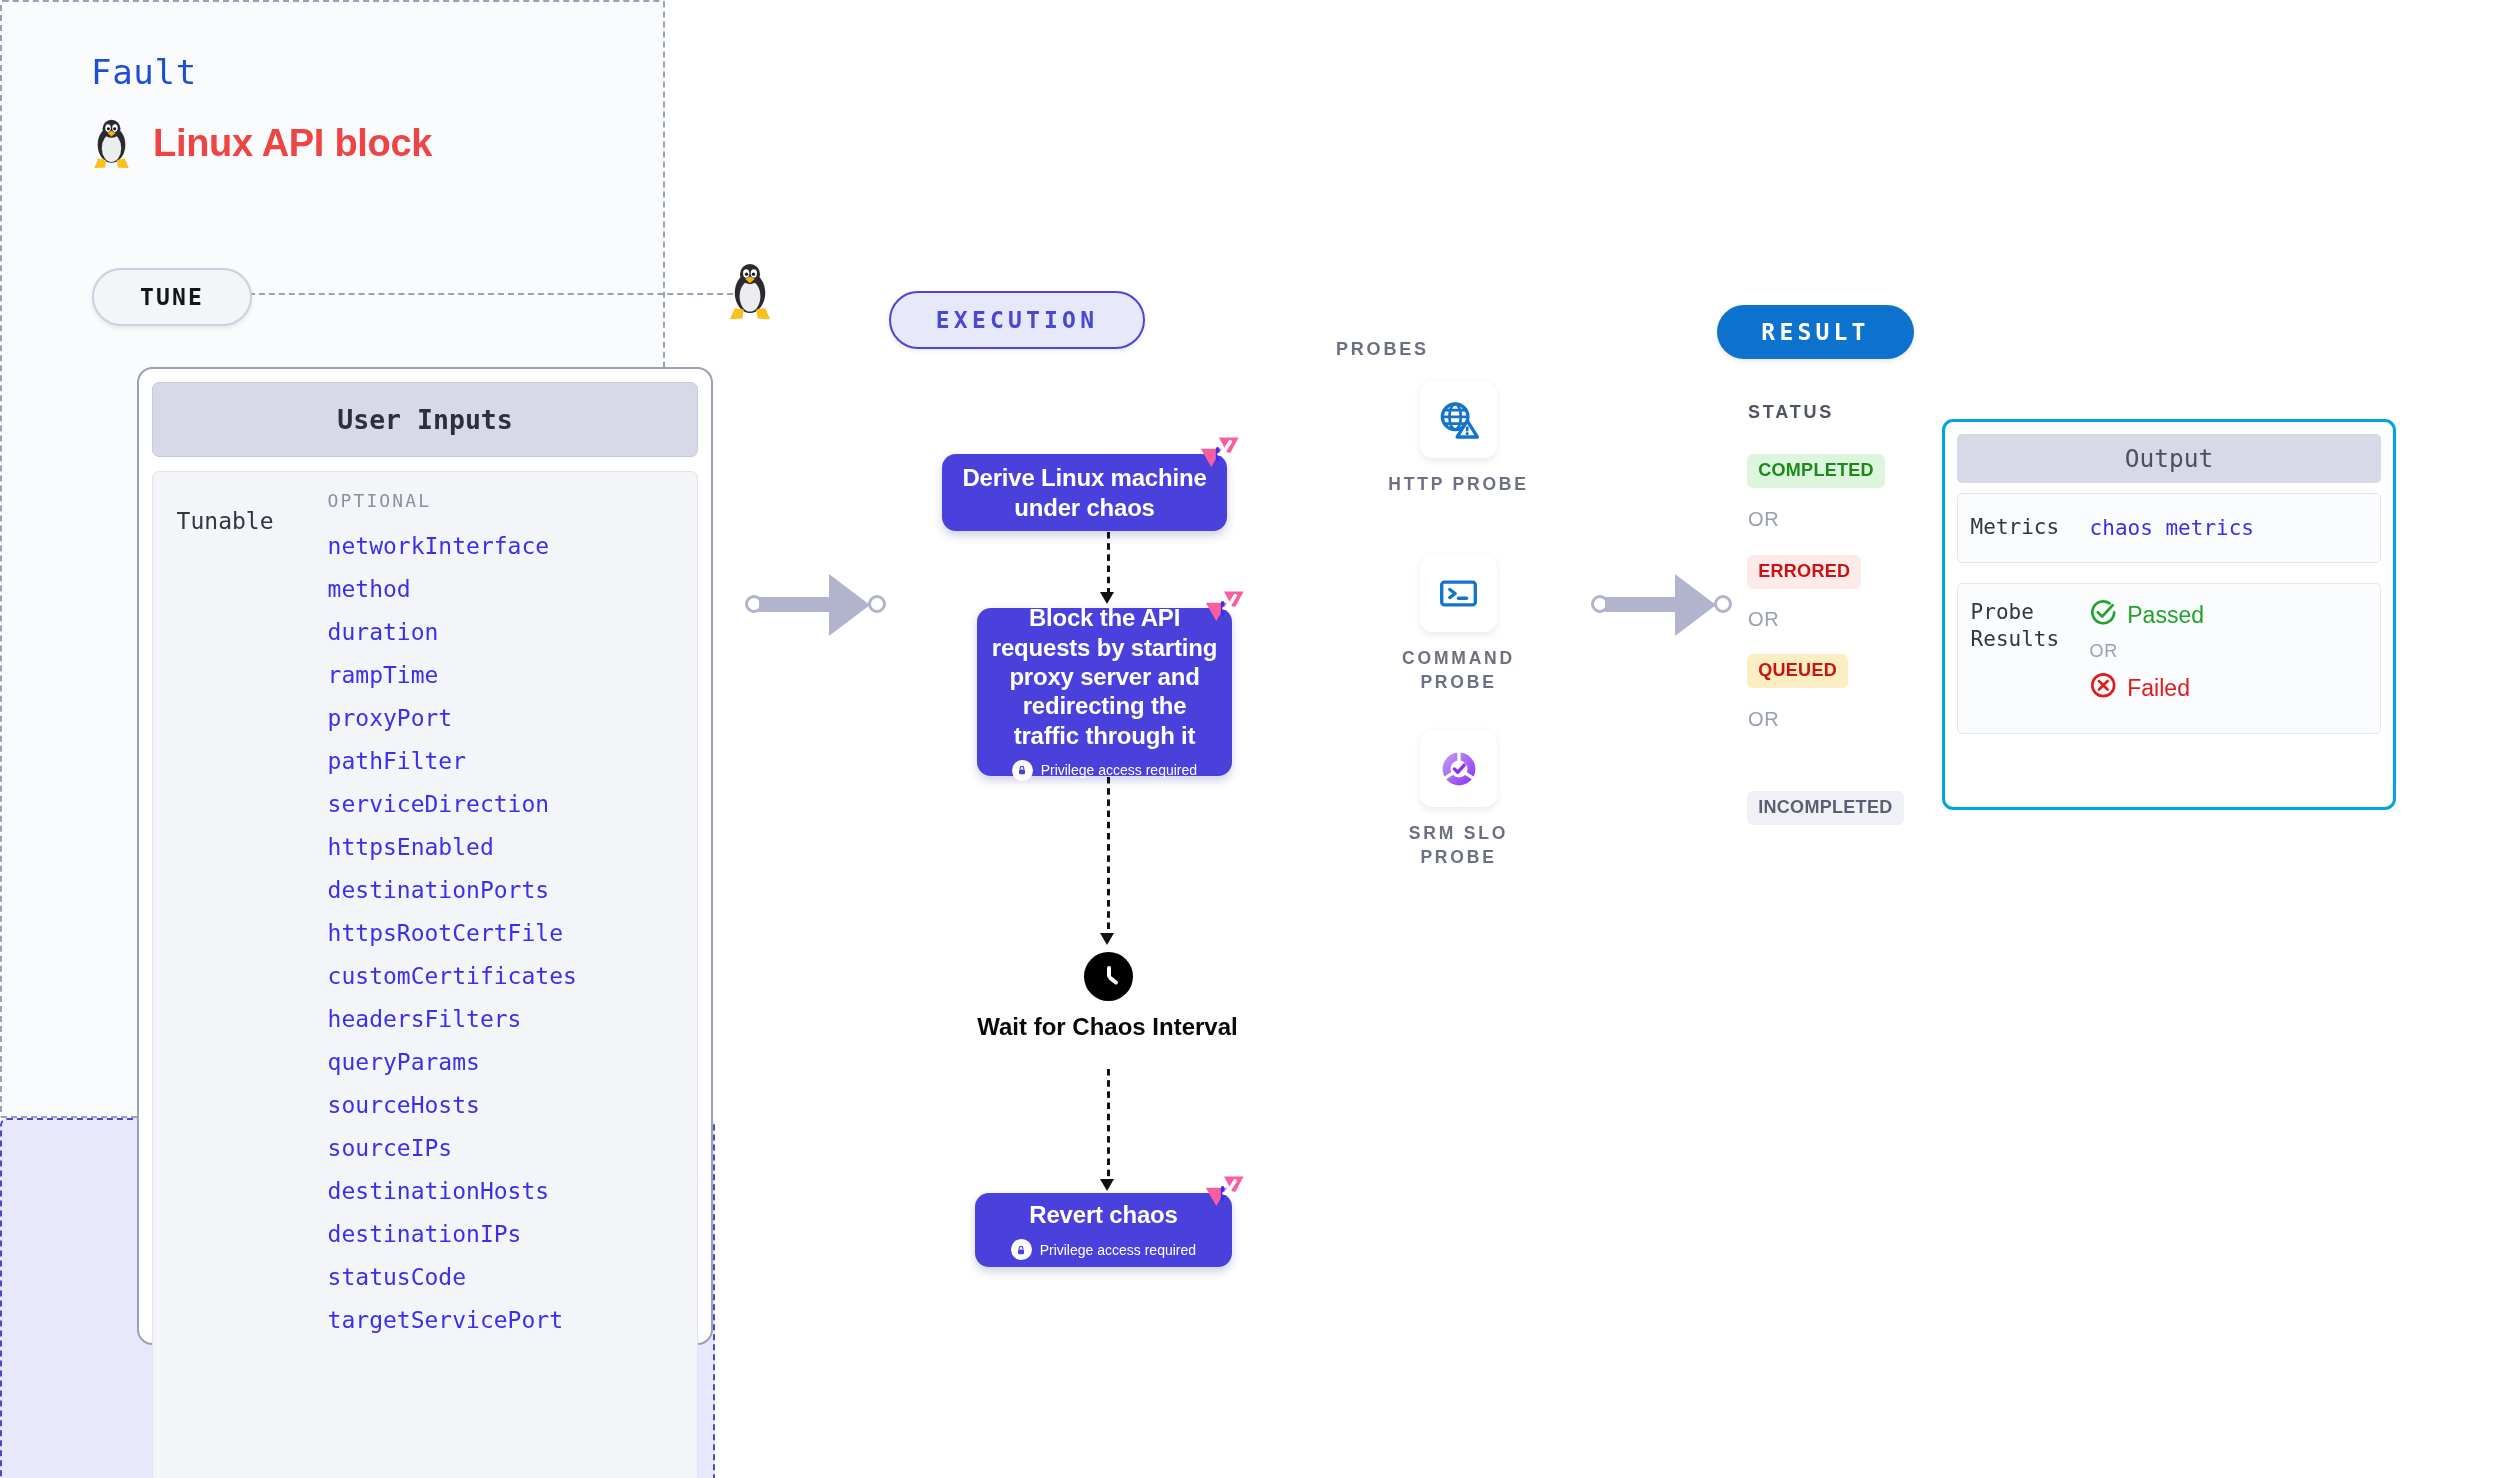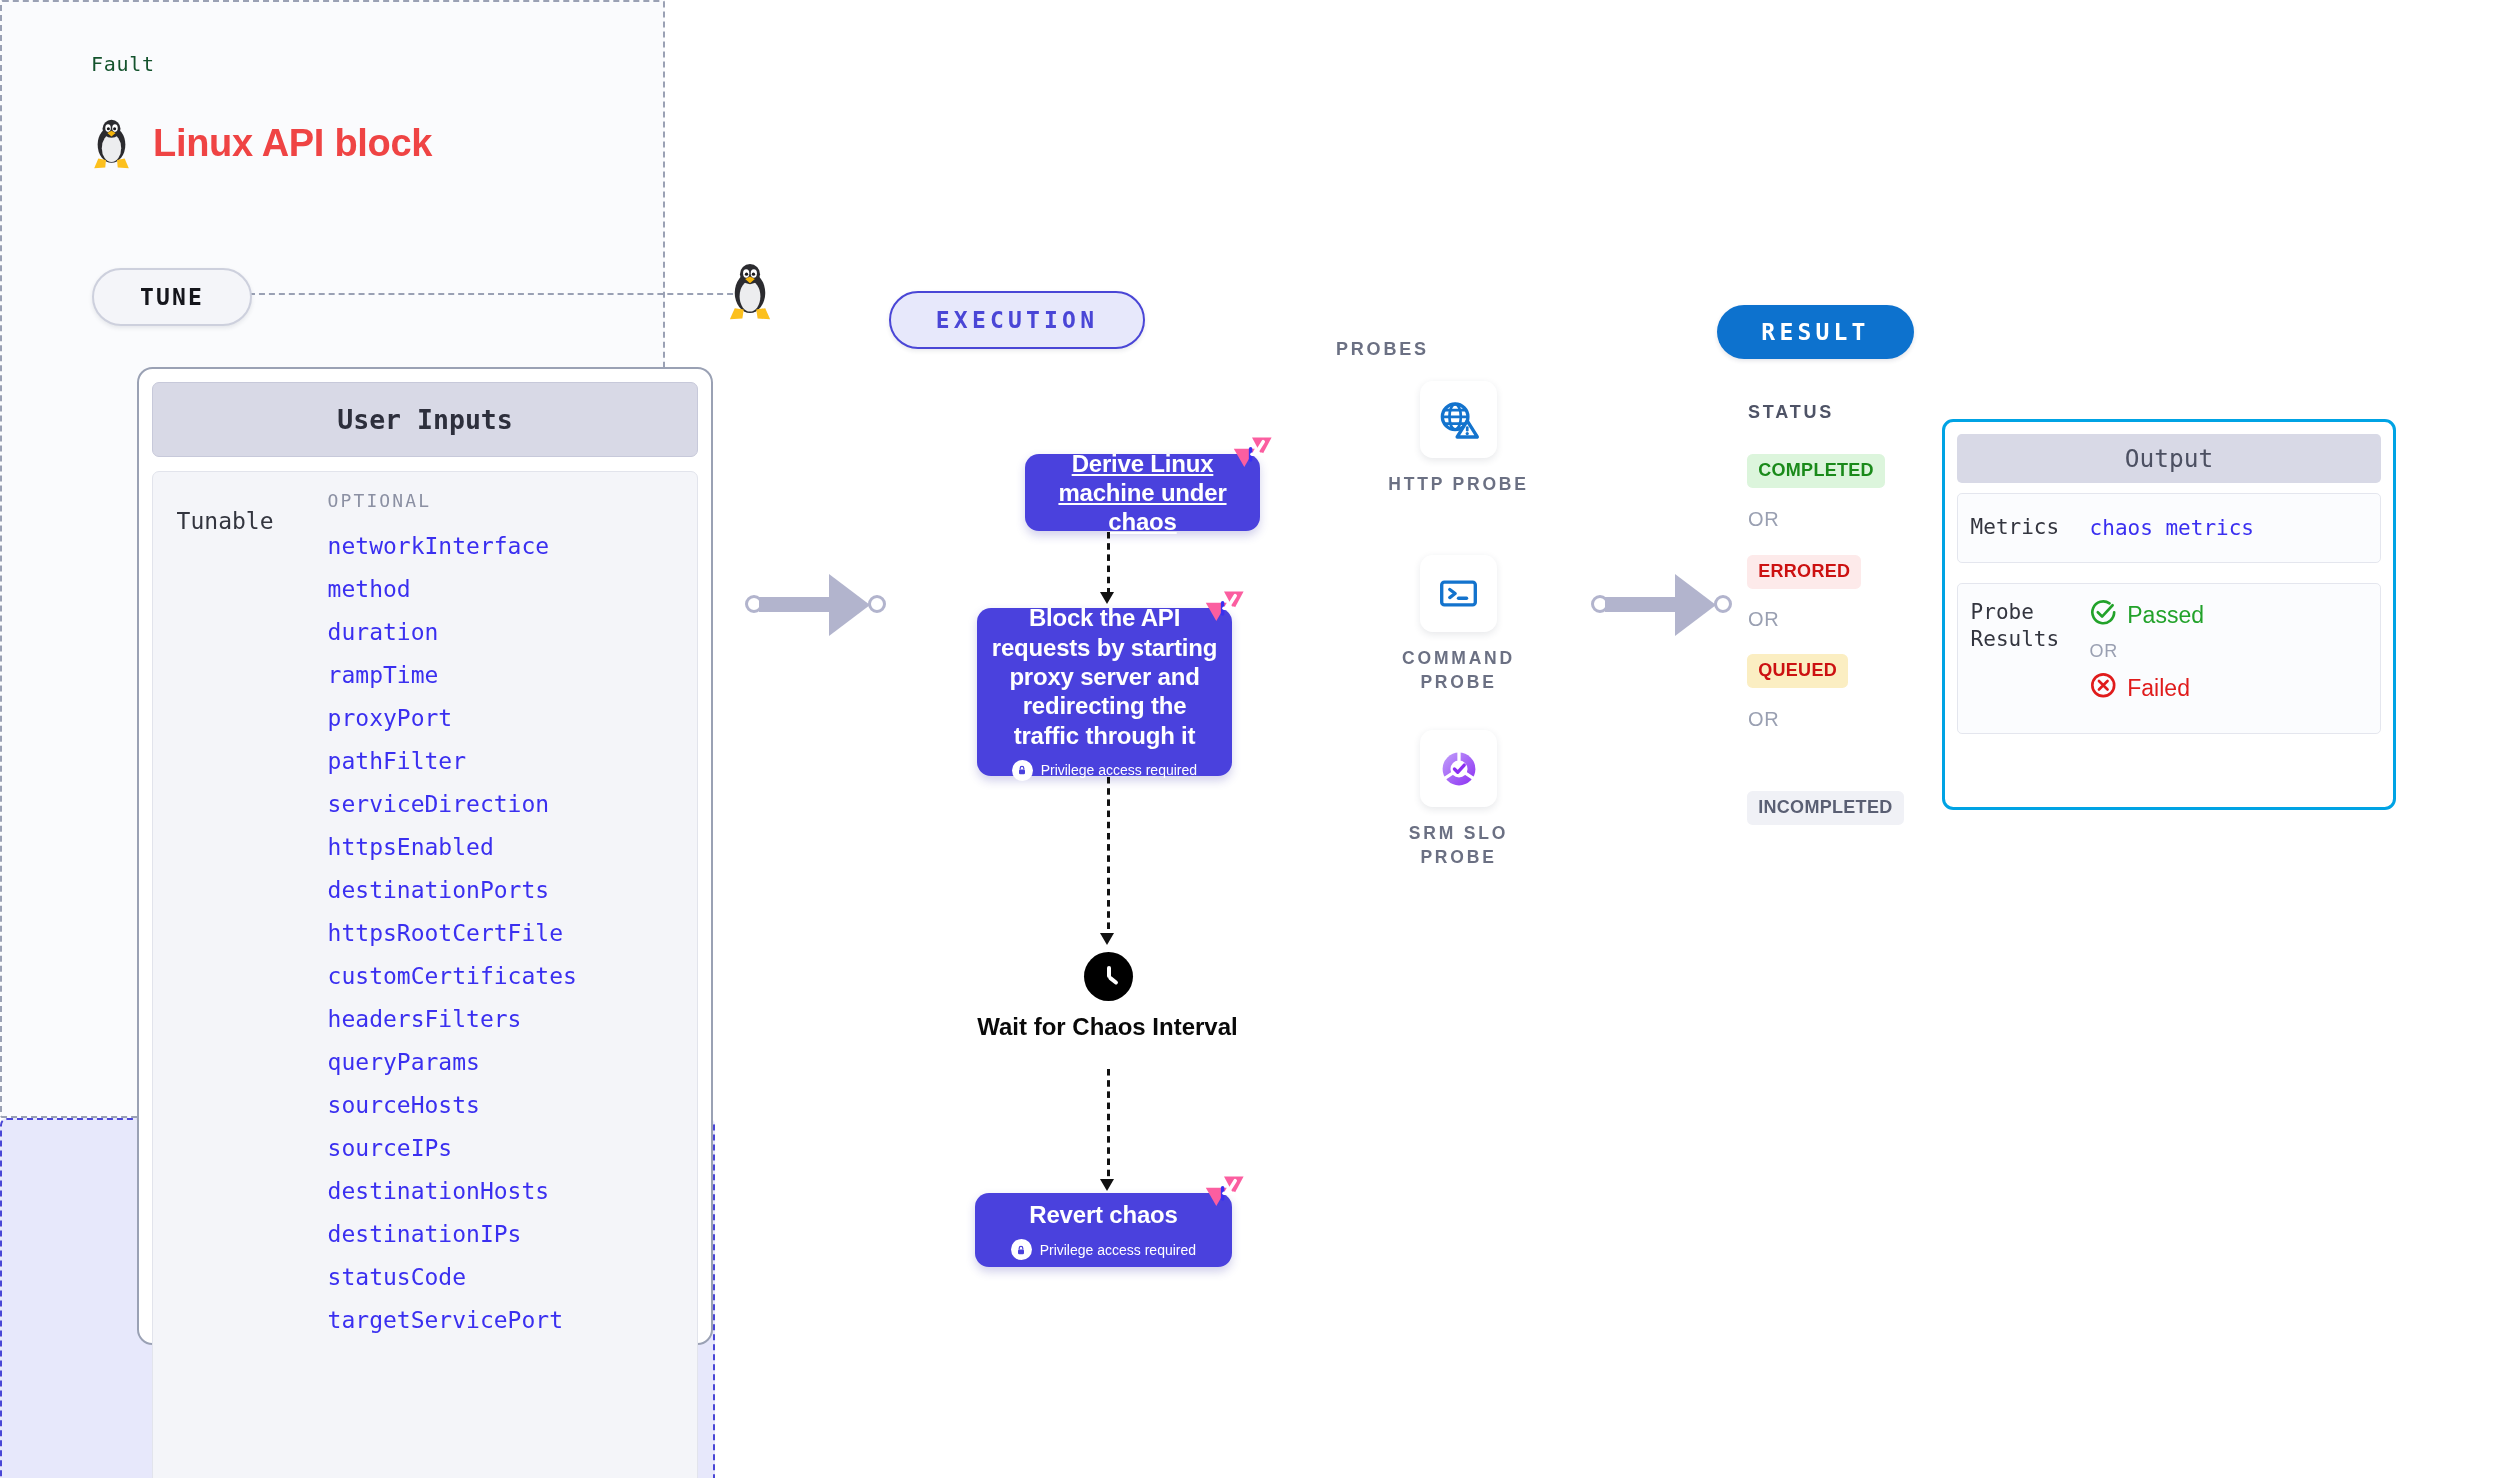--- a/index.html
+++ b/index.html
@@ -7,21 +7,21 @@
     width:2512px;height:1478px;position:relative;
     background:#ffffff;
     font-family:"Liberation Sans", sans-serif;
     overflow:hidden;
   }
 
   
   #fault-label{
     position:absolute;left:91px;top:52px;
     font-family:"DejaVu Sans Mono", monospace;
-    font-size:20px;color:#14532d;letter-spacing:0.7px;
+    font-size:34px;color:#1d4ed8;letter-spacing:0.7px;
   }
   #fault-title-row{
     position:absolute;left:91px;top:112px;
     display:flex;align-items:center;gap:21px;height:63px;
   }
   #fault-title{
     font-size:38px;font-weight:bold;color:#ef4444;letter-spacing:-0.3px;
   }
   .tux{width:41px;height:54px;position:relative;flex:none;}
 
@@ -278,21 +278,21 @@
   <div class="conn-dot" style="left:0;top:22.4px;"></div>
   <div class="conn-bar" style="left:14px;top:24px;width:77px;"></div>
   <div class="conn-head" style="left:84px;top:0.7px;"></div>
   <div class="conn-dot" style="left:123px;top:22.4px;"></div>
 </div>
 
 <div id="execution-region"></div>
 
 <div id="execution-pill" class="stage-pill">EXECUTION</div>
 
-<div class="exec-card" style="left:1025px;top:454px;width:235px;height:77px;padding:0 18px;text-decoration:underline;">
+<div class="exec-card" style="left:942px;top:454px;width:285px;height:77px;padding:0 18px;">
   <span class="litmus">
     <svg viewBox="0 0 60 54" width="42" height="38">
       <path d="M30 2 L58 2 L44 28 Z" fill="#fb5ea0"></path>
       <path d="M4 18 L34 18 L19 44 Z" fill="#fb5ea0"></path>
       <path d="M46 8 L36 24" stroke="#ffffff" stroke-width="5" stroke-linecap="round"></path>
       <path d="M28 18 L28 34" stroke="#3a2ff0" stroke-width="5" stroke-linecap="round"></path>
       <path d="M30 26 L44 26" stroke="#ffffff" stroke-width="5" stroke-linecap="round"></path>
     </svg>
   </span>
   <div class="txt">Derive Linux machine under chaos</div>

